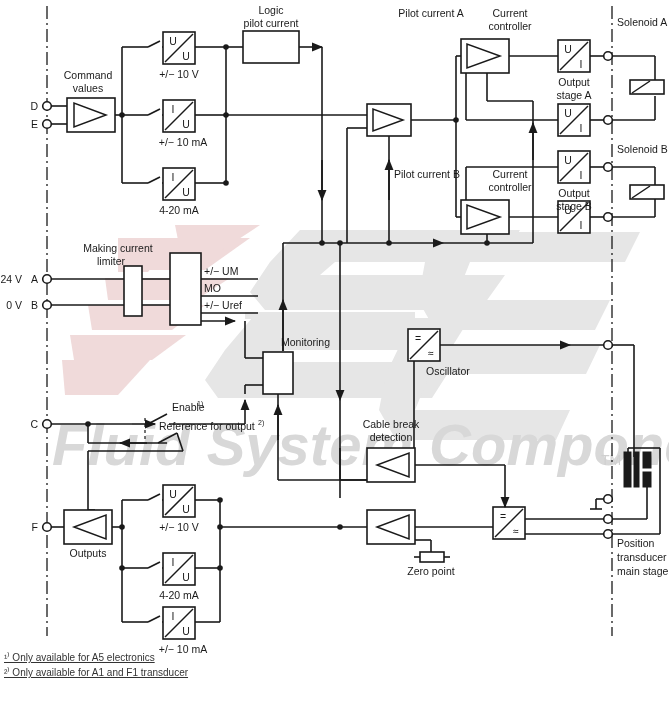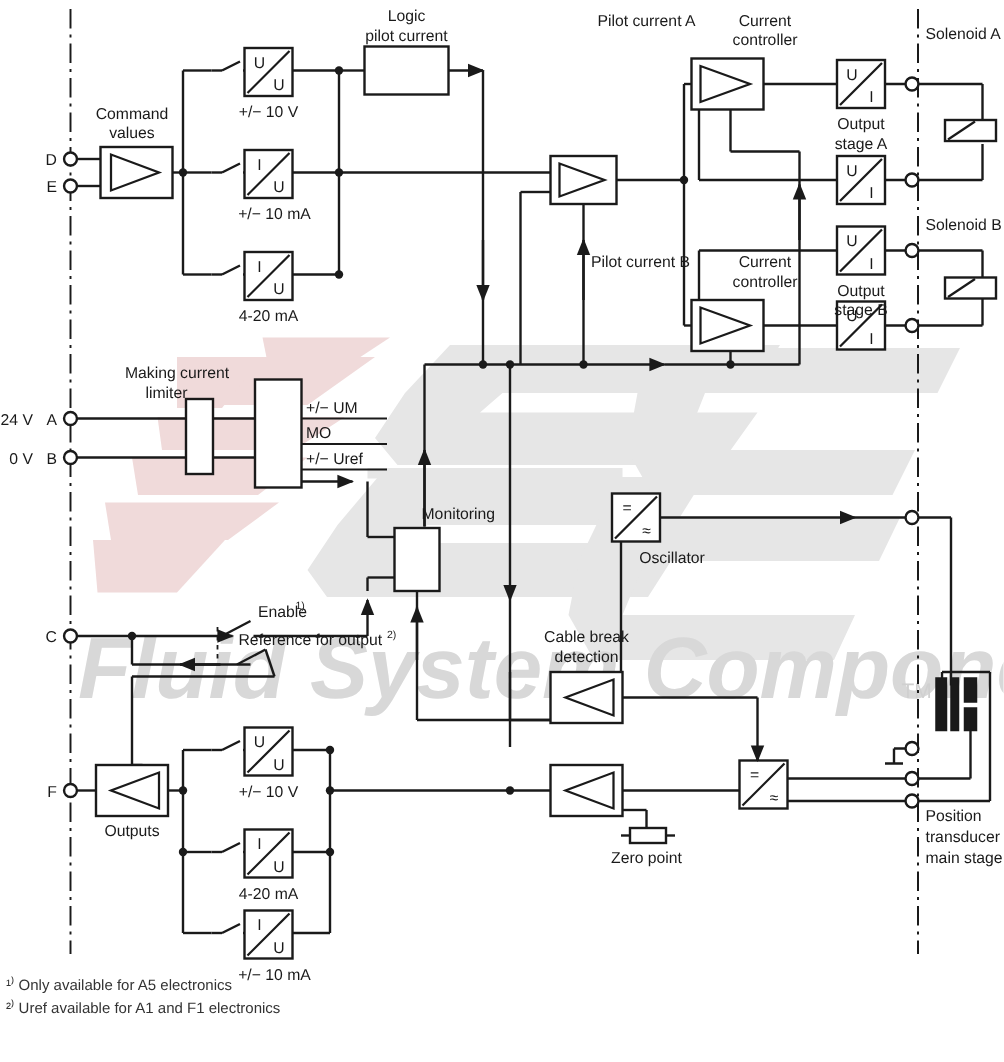--- a/index.html
+++ b/index.html
@@ -21,21 +21,21 @@
   .lbl-r{font-family:"Liberation Sans",sans-serif;font-size:10.5px;fill:#1a1a1a;text-anchor:end;}
   .sym{font-family:"Liberation Sans",sans-serif;font-size:10.5px;fill:#1a1a1a;text-anchor:middle;}
   .sup{font-size:7px;}
   #watermark{position:absolute;left:0;top:0;width:669px;height:708px;pointer-events:none;}
   .wm-text{font-family:"Liberation Sans",sans-serif;font-weight:bold;font-style:italic;
            font-size:58px;fill:#d8d8d8;}
   .wm-tm{font-family:"Liberation Sans",sans-serif;font-size:14px;fill:#d0d0d0;}
   .wm-pink{fill:#f0dada;}
   .wm-gray{fill:#e6e6e6;}
   #footnotes{position:absolute;left:4px;top:650px;width:660px;}
-  #footnotes div{line-height:15px;font-size:10px;color:#333;font-family:"Liberation Sans",sans-serif;}
+  #footnotes div{line-height:15px;font-size:10px;color:#333;font-family:"Liberation Sans",sans-serif;text-decoration:underline;}
 </style>
 </head>
 <body>
 
 <div id="root">
 
   <svg id="watermark" viewBox="0 0 669 708" xmlns="http://www.w3.org/2000/svg">
     <g>
 
       <polygon class="wm-pink" points="118,238 250,238 205,270 122,270"></polygon>
@@ -508,16 +508,16 @@
 
       <text class="lbl" x="617" y="547">Position</text>
       <text class="lbl" x="617" y="561">transducer</text>
       <text class="lbl" x="617" y="575">main stage</text>
     </g>
 
   </svg>
 
   <div id="footnotes">
     <div>¹⁾ Only available for A5 electronics</div>
-    <div>²⁾ Uref available for A1 and F1 electronics</div>
+    <div>²⁾ Only available for A1 and F1 transducer</div>
   </div>
 
 </div>
 
 </body></html>

